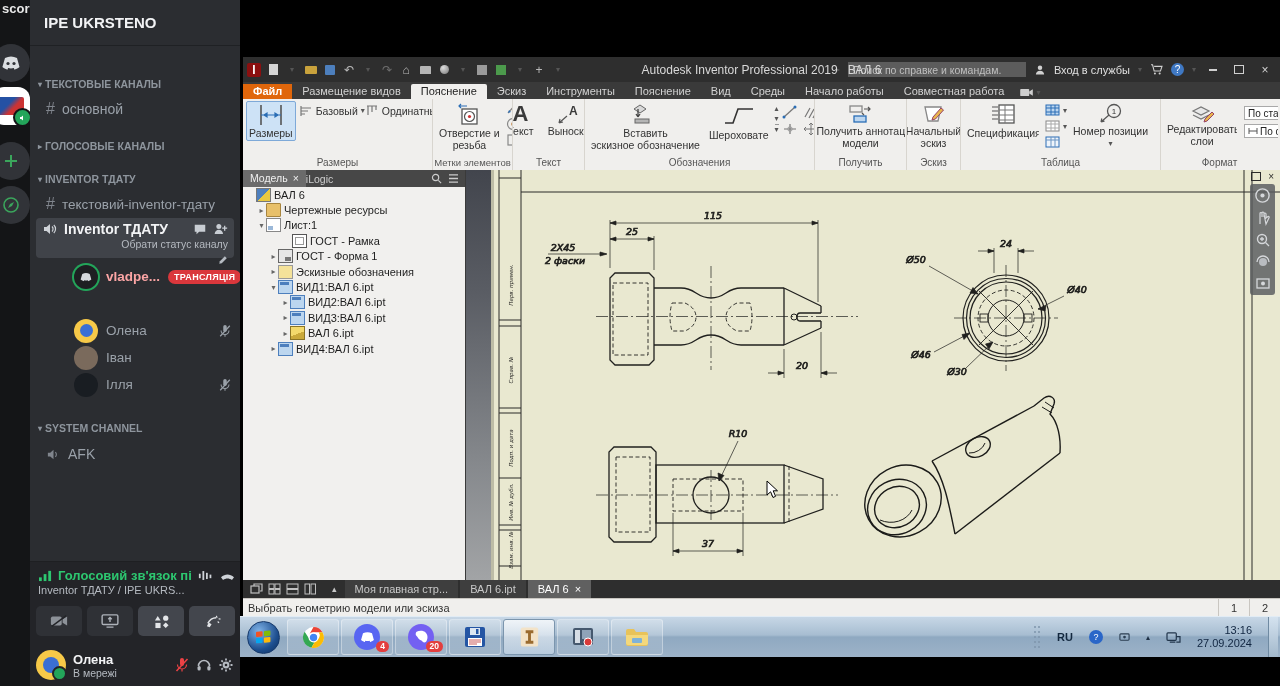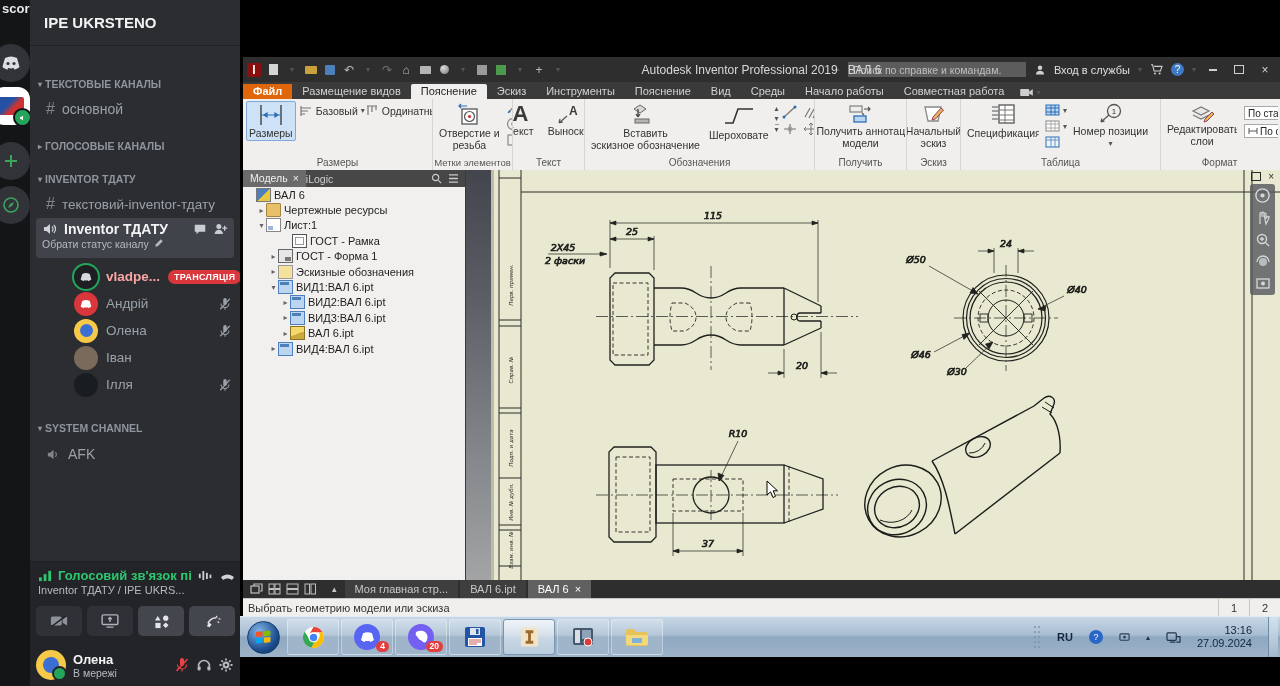--- a/index.html
+++ b/index.html
@@ -19,21 +19,21 @@
              font-weight:700;font-size:15px;}
   .sec{position:absolute;left:8px;right:6px;height:16px;display:flex;align-items:center;gap:3px;
        color:#8e959d;font-size:10.5px;font-weight:700;}
   .sec .tw{font-size:8px;color:#8e959d;}
   .chan{position:absolute;left:16px;right:8px;height:24px;display:flex;align-items:center;gap:7px;
         color:#9aa1a9;font-size:14px;}
   .chan .hash{font-size:16px;color:#80858d;font-weight:400;}
   .voicebox{position:absolute;left:6px;right:6px;top:218px;height:40px;background:#404349;border-radius:4px;
             padding:3px 6px;box-sizing:border-box;}
   .voicebox .row1{display:flex;align-items:center;gap:6px;color:#f2f3f5;font-weight:700;font-size:14px;}
-  .voicebox .row2{display:flex;align-items:flex-start;gap:5px;color:#b5bac1;font-size:10.5px;margin-top:1px;}
+  .voicebox .row2{display:flex;align-items:flex-end;gap:5px;color:#b5bac1;font-size:10.5px;margin-left:24px;margin-top:1px;flex-direction:column;}
   .member{position:absolute;left:44px;right:8px;height:27px;display:flex;align-items:center;gap:8px;
           color:#9aa1a9;font-size:13.5px;}
   .avatar{width:24px;height:24px;border-radius:50%;flex:none;position:relative;display:flex;align-items:center;justify-content:center;}
   .badge-live{background:#da373c;color:#fff;font-size:9px;font-weight:700;border-radius:9px;padding:2px 6px;letter-spacing:.3px;}
   .mic-off{margin-left:auto;color:#9aa1a9;}
   .sb-bottom{position:absolute;left:0;right:0;bottom:0;height:124px;background:#232428;border-top:1px solid #1e1f22;}
   .vstat{position:absolute;left:8px;top:6px;right:4px;}
   .vstat .t{display:flex;align-items:center;gap:5px;color:#2dc770;font-weight:700;font-size:13px;}
   .vstat .s{color:#b5bac1;font-size:11px;margin-top:1px;}
   .vbtns{position:absolute;left:6px;top:44px;display:flex;gap:5px;}
@@ -196,33 +196,20 @@
 
     <div class="member" style="top:263px;">
       <div class="avatar" style="background:#1e1f22;box-shadow:0 0 0 2px #23a55a;">
         <svg width="14" height="10" viewBox="0 0 22 16">
             <path d="M5 3c4-2 8-2 12 0l2.5 9c-2.5 2-5 2.7-5 2.7l-.7-1.6c-1.7.5-4 .5-5.7 0l-.7 1.6S4.9 14 2.4 12z" fill="#d6d9dd"></path>
           </svg>
       </div>
       <span style="color:#fca5a5;font-weight:600;">vladpe...</span>
       <span class="badge-live">ТРАНСЛЯЦІЯ</span>
     </div>
-    <div class="member" style="top:290px;">
-      <div class="avatar" style="background:#da373c;">
-        <svg width="14" height="10" viewBox="0 0 22 16">
-            <path d="M5 3c4-2 8-2 12 0l2.5 9c-2.5 2-5 2.7-5 2.7l-.7-1.6c-1.7.5-4 .5-5.7 0l-.7 1.6S4.9 14 2.4 12z" fill="#fff"></path>
-          </svg>
-      </div>
-      <span>Андрій</span>
-      <svg class="mic-off" width="14" height="14" viewBox="0 0 16 16">
-        <path d="M6 3a2 2 0 0 1 4 0v4a2 2 0 0 1-4 0z" fill="currentColor"></path>
-        <path d="M3.5 7.5a4.5 4.5 0 0 0 9 0M8 12v2.5" stroke="currentColor" fill="none" stroke-width="1.2"></path>
-        <line x1="2.5" y1="14" x2="13.5" y2="2" stroke="currentColor" stroke-width="1.4"></line>
-      </svg>
-    </div>
     <div class="member" style="top:317px;">
       <div class="avatar" style="background:#f7c948;">
         <div style="width:13px;height:13px;border-radius:50%;background:#3b6fd4;"></div>
       </div>
       <span>Олена</span>
       <svg class="mic-off" width="14" height="14" viewBox="0 0 16 16">
         <path d="M6 3a2 2 0 0 1 4 0v4a2 2 0 0 1-4 0z" fill="currentColor"></path>
         <path d="M3.5 7.5a4.5 4.5 0 0 0 9 0M8 12v2.5" stroke="currentColor" fill="none" stroke-width="1.2"></path>
         <line x1="2.5" y1="14" x2="13.5" y2="2" stroke="currentColor" stroke-width="1.4"></line>
       </svg>

